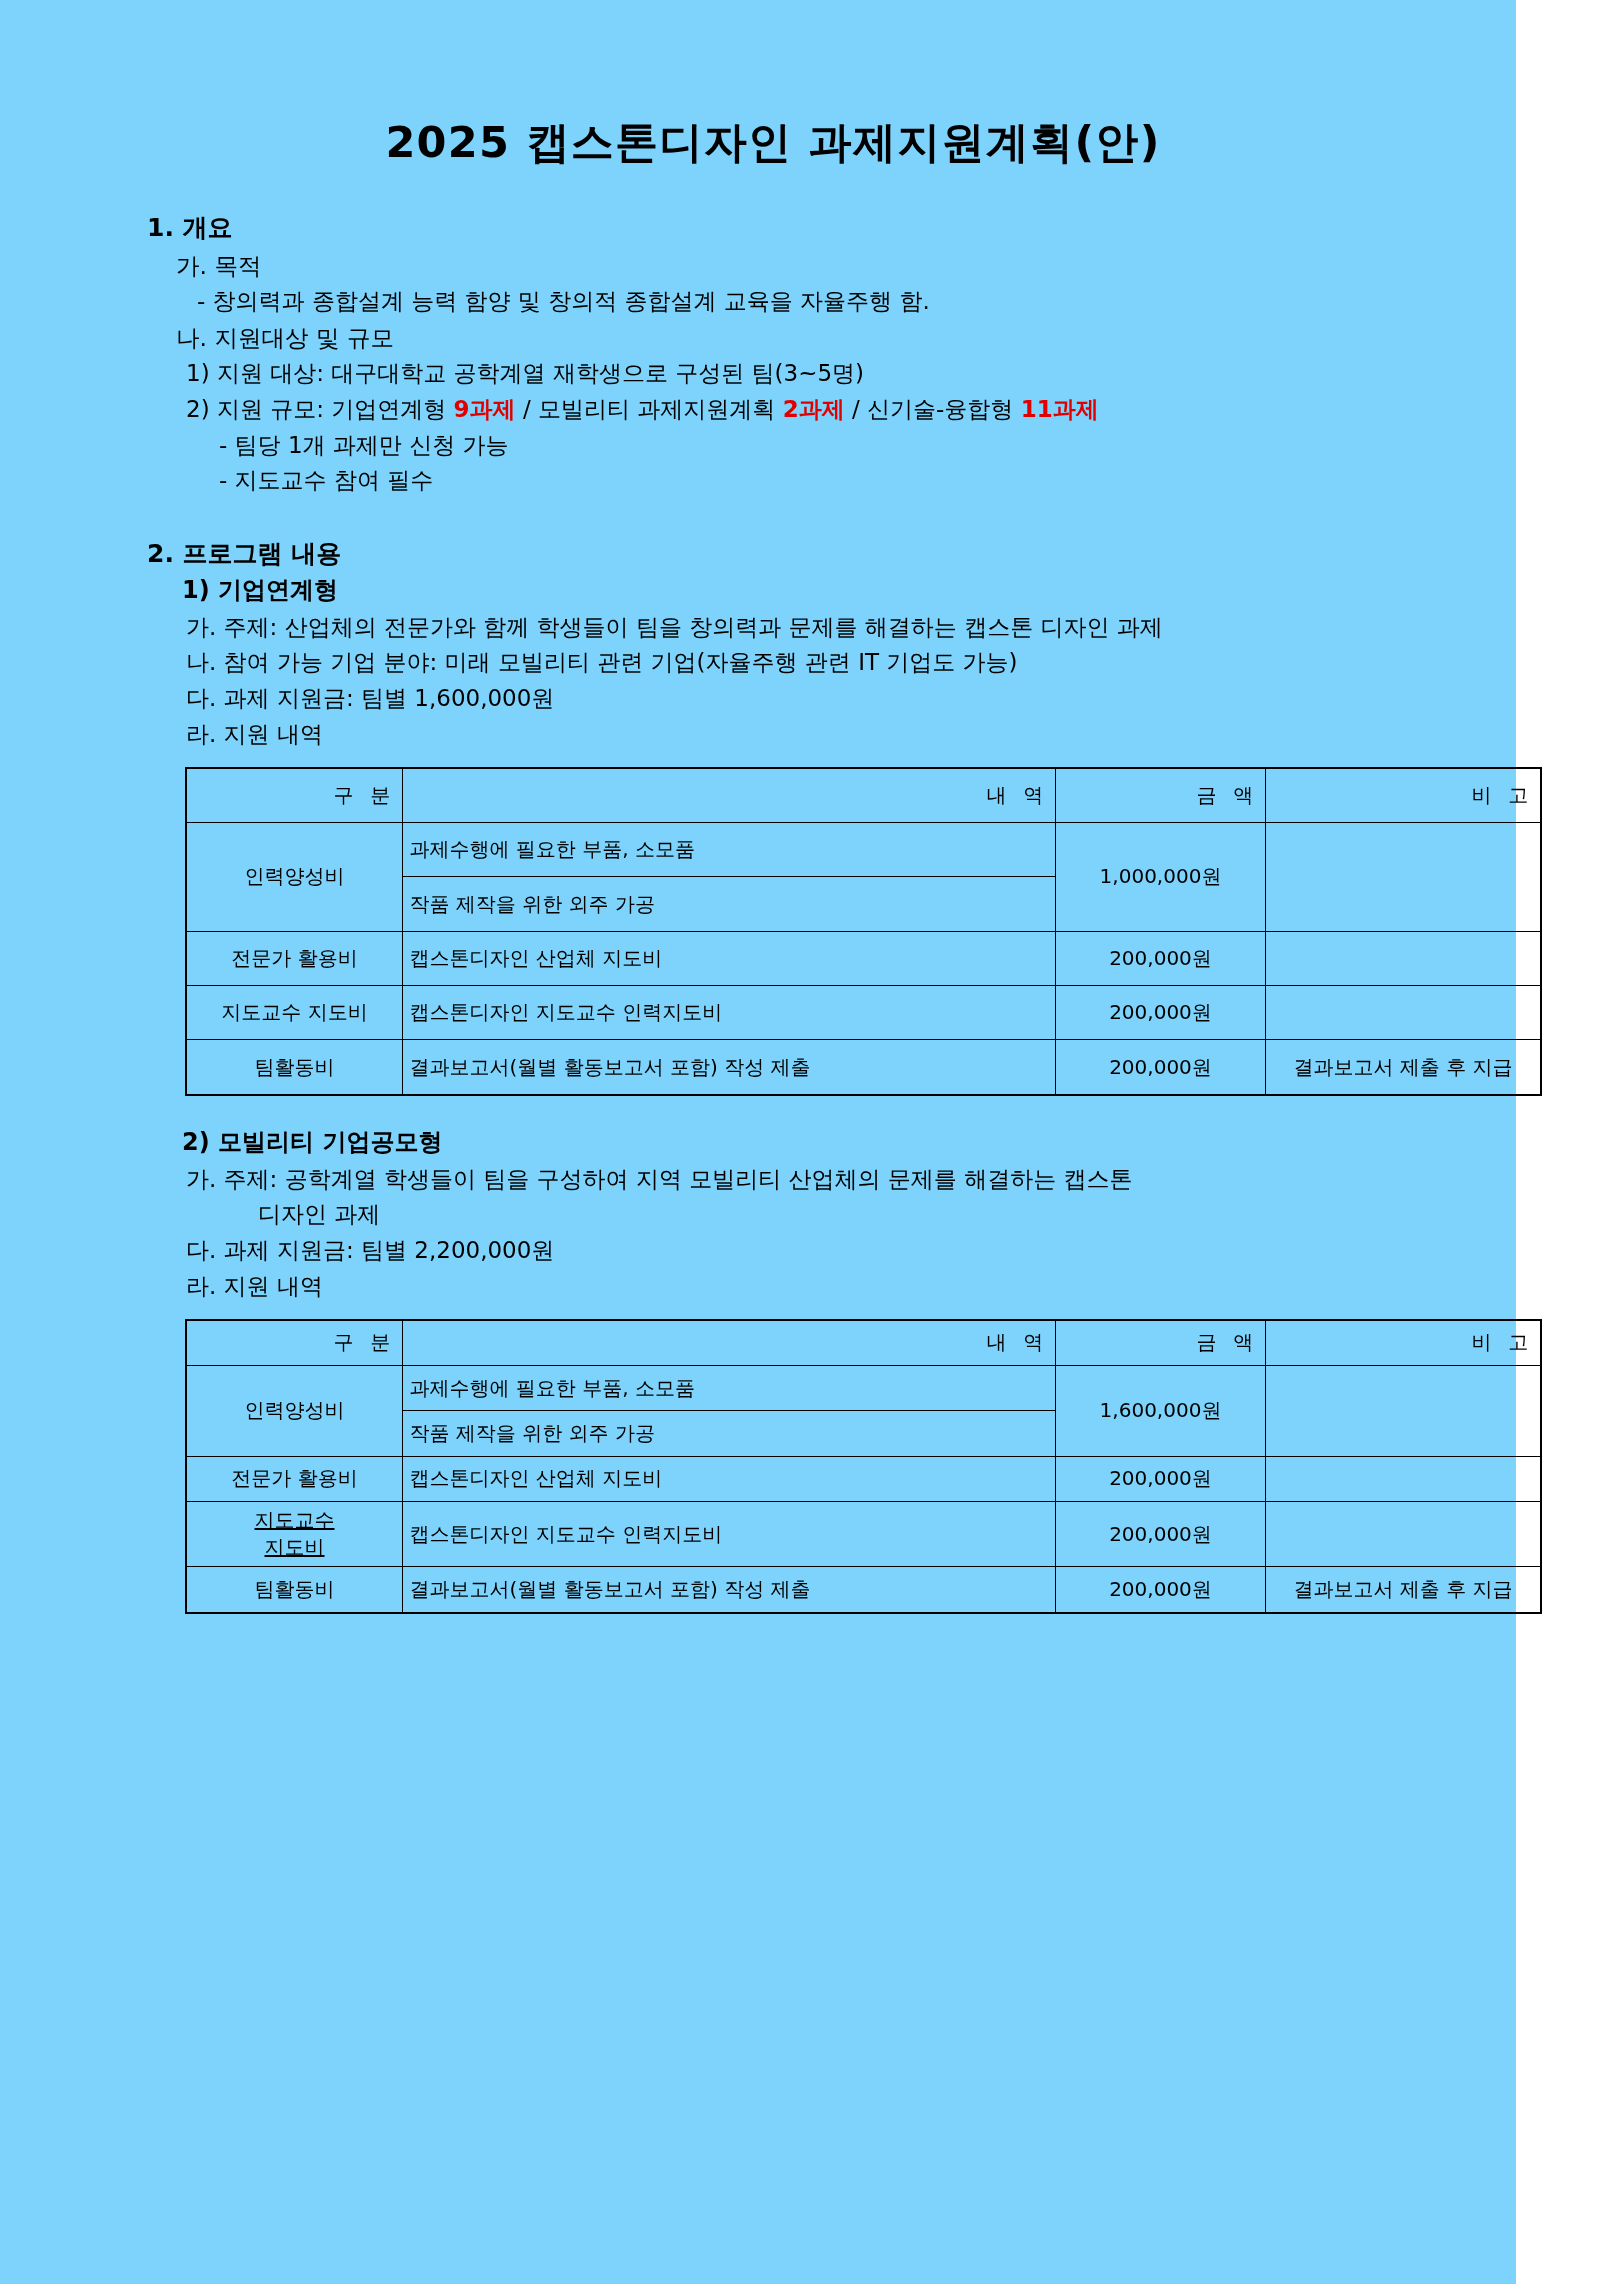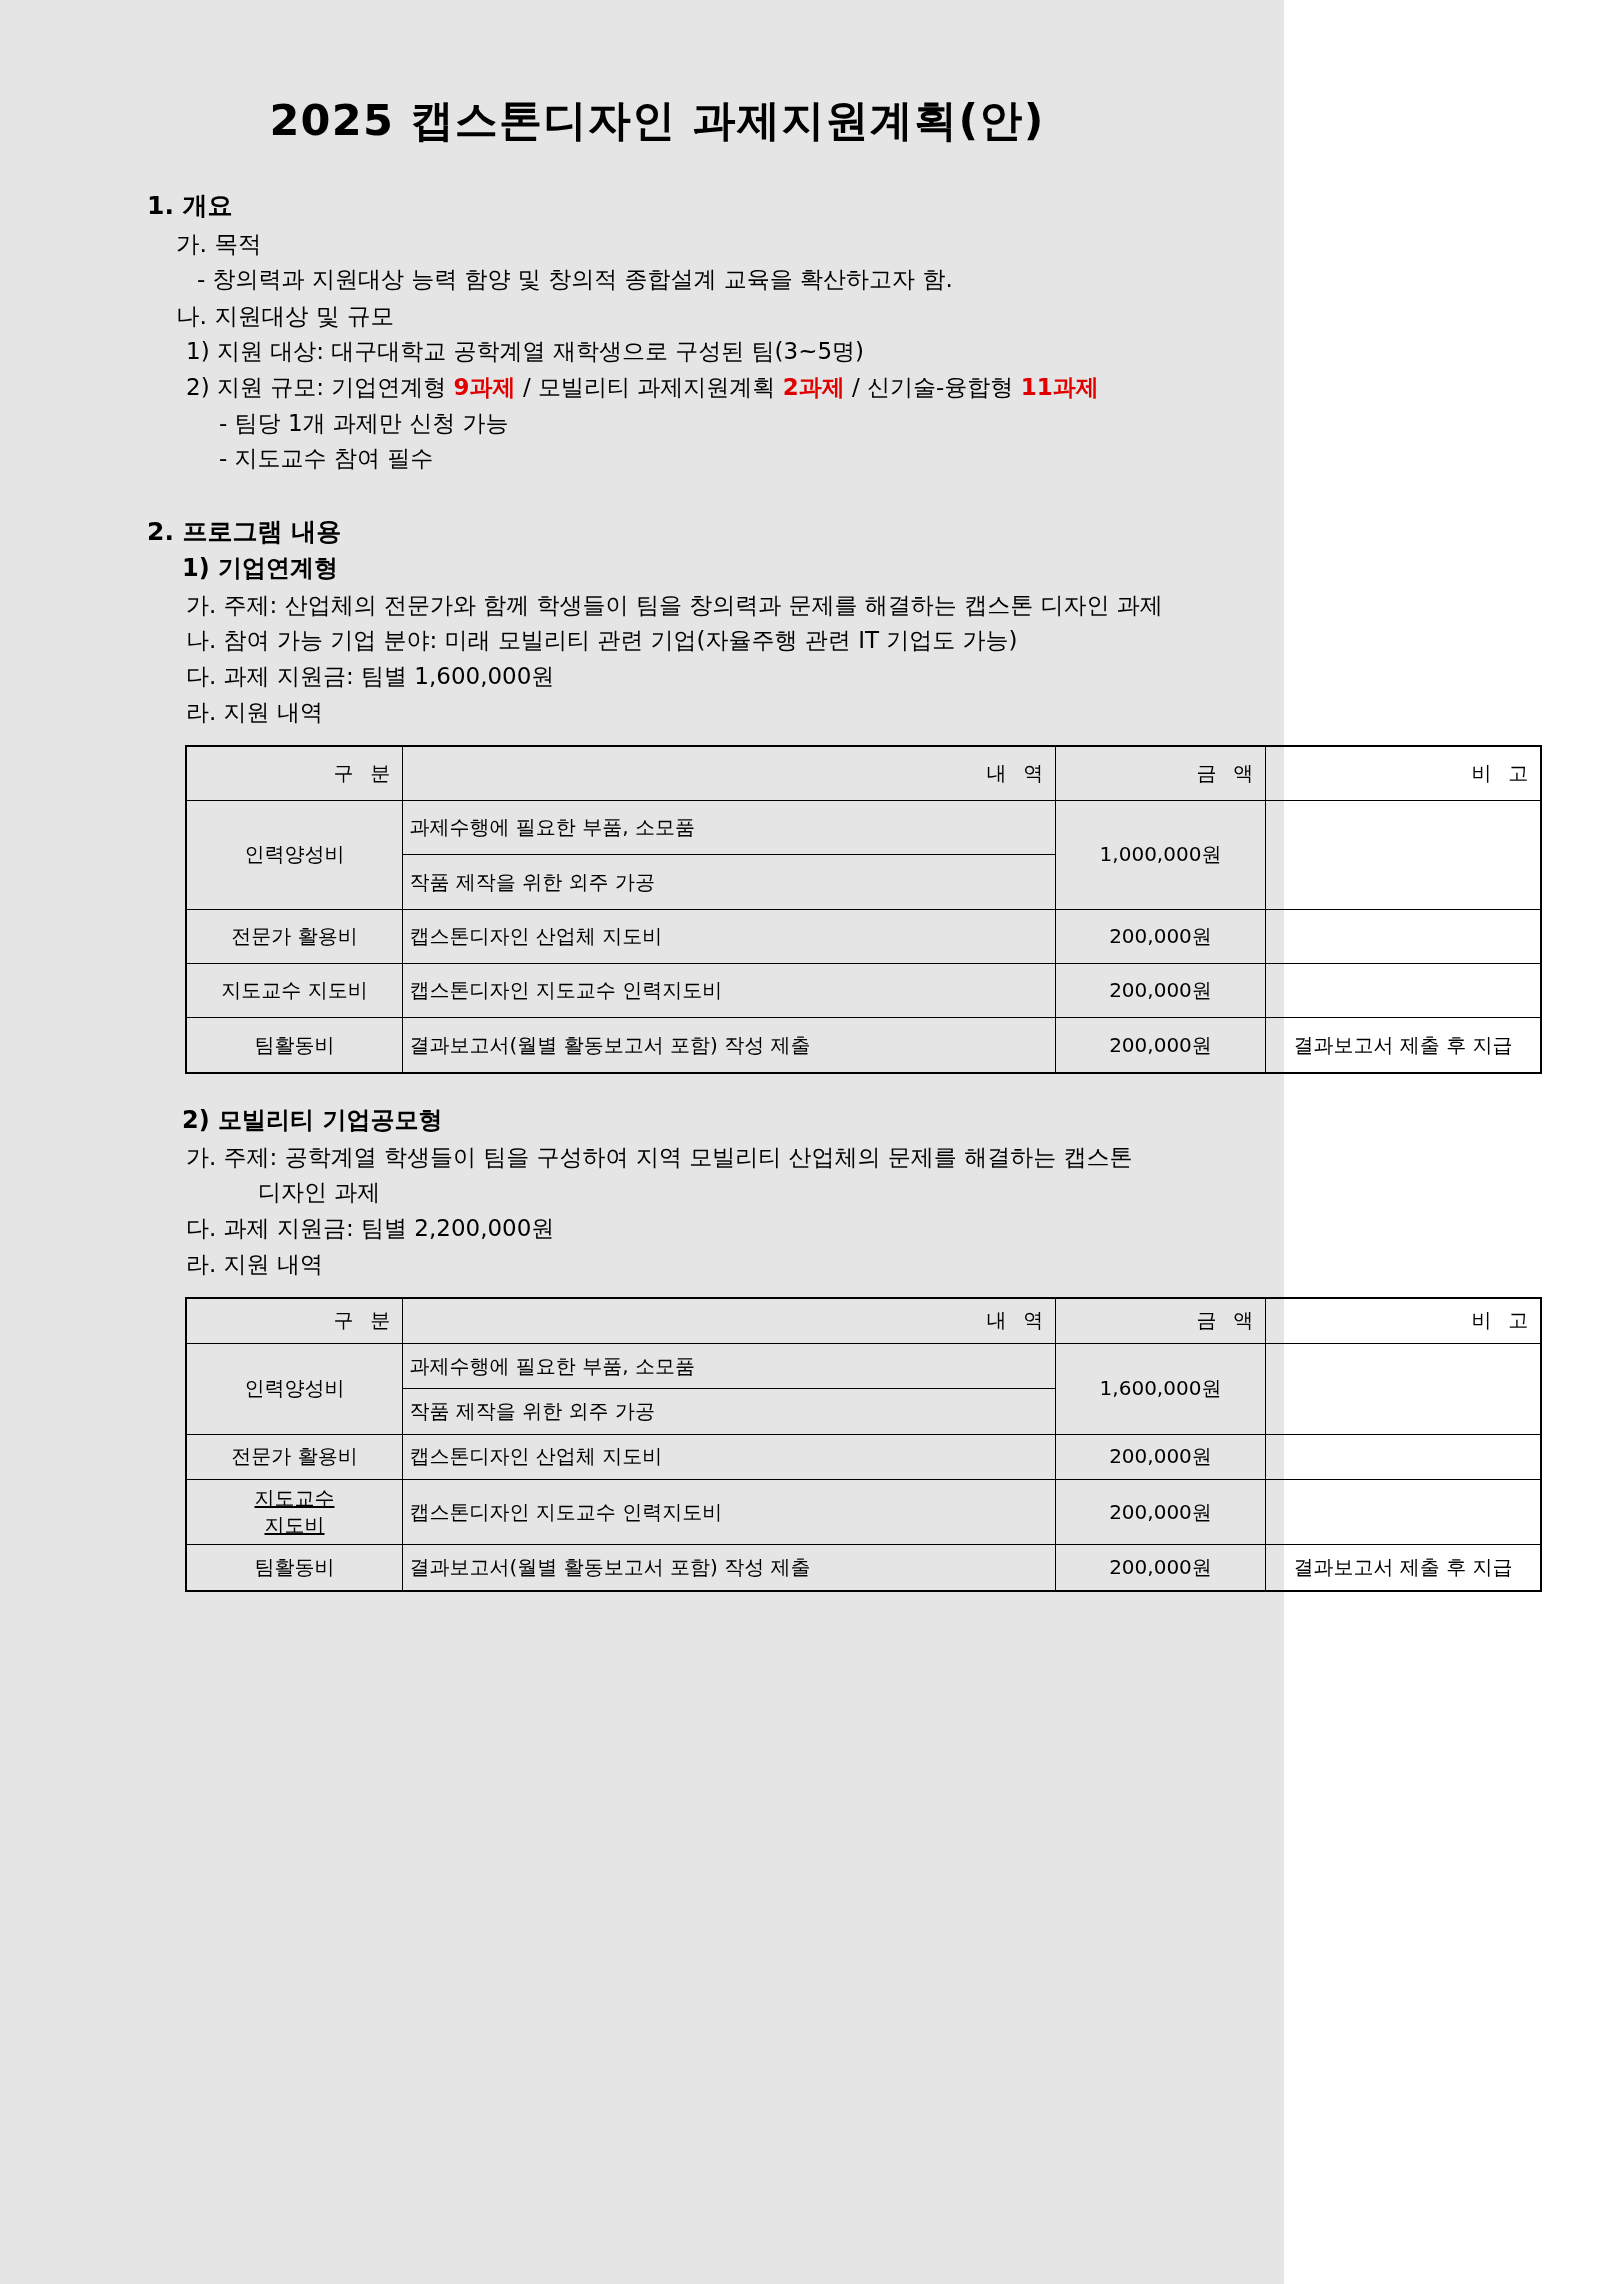--- a/index.html
+++ b/index.html
@@ -5,26 +5,26 @@
   html, body {
     margin: 0;
     padding: 0;
     background: #ffffff;
   }
   body {
     font-family: "DejaVu Sans", "Liberation Sans", sans-serif;
     color: #000000;
   }
   .page {
-    width: 1284px;
+    width: 1516px;
     height: 2284px;
     box-sizing: border-box;
-    padding: 66px 117px 0 147px;
+    padding: 88px 117px 0 147px;
     position: relative;
-    background: #e5e5e5;
+    background: #7dd3fc;
   }
   .doc-title {
     text-align: center;
     font-size: 43px;
     font-weight: bold;
     letter-spacing: 1.3px;
     margin: 26px 0 39px 0;
     color: #000;
   }
   .sec-heading {
@@ -101,21 +101,21 @@
 </style>
 </head>
 <body>
 
 <div class="page">
 
   <div class="doc-title">2025 캡스톤디자인  과제지원계획(안)</div>
 
   <div class="sec-heading">1. 개요</div>
   <div class="lvl1">가. 목적</div>
-  <div class="lvl2">- 창의력과 지원대상 능력 함양 및 창의적 종합설계 교육을 확산하고자 함.</div>
+  <div class="lvl2">- 창의력과 종합설계 능력 함양 및 창의적 종합설계 교육을 자율주행 함.</div>
   <div class="lvl1">나. 지원대상 및 규모</div>
   <div class="lvl2b">1) 지원 대상: 대구대학교 공학계열 재학생으로 구성된 팀(3~5명)</div>
   <div class="lvl2b">
     <span>2) 지원 규모: 기업연계형 </span><span class="red">9과제</span><span> / 모빌리티 과제지원계획 </span><span class="red">2과제</span><span> / 신기술-융합형 </span><span class="red">11과제</span>
   </div>
   <div class="lvl3">- 팀당 1개 과제만 신청 가능</div>
   <div class="lvl3">- 지도교수 참여 필수</div>
 
   <div class="gap-lg"></div>
 

